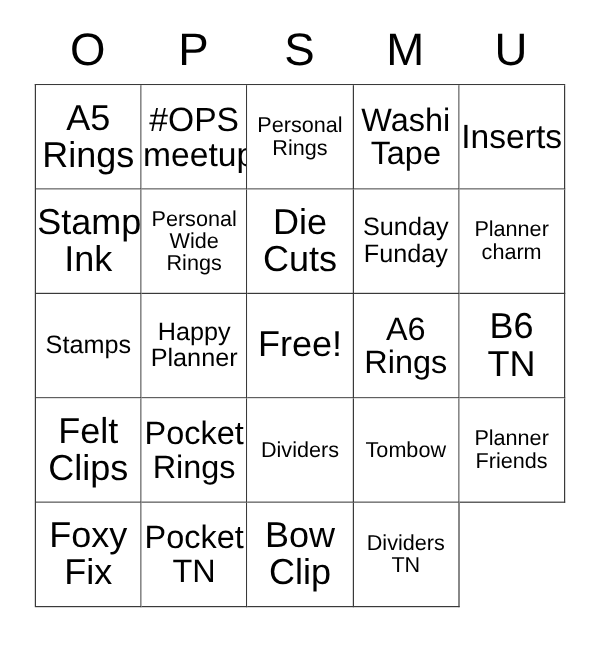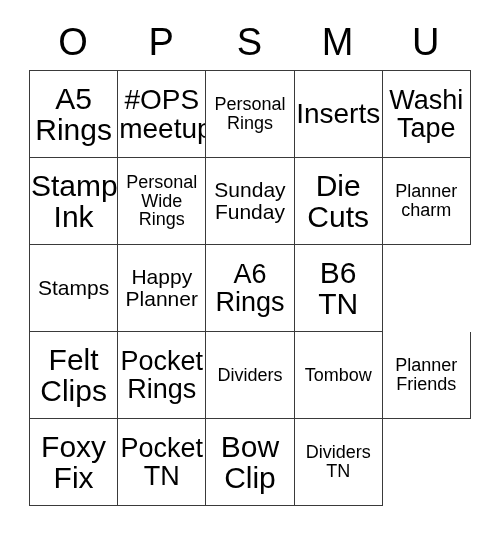--- a/index.html
+++ b/index.html
@@ -97,61 +97,64 @@
 Rings</span>
         </div>
       <div class="cell fs-l">
           <span class="cell-text">#OPS
 meetup</span>
         </div>
       <div class="cell fs-s">
           <span class="cell-text">Personal
 Rings</span>
         </div>
+      <div class="cell fs-xl">
+          <span class="cell-text">Washi
+Tape</span>
+        </div>
       <div class="cell fs-l">
           <span class="cell-text">Inserts</span>
         </div>
-      <div class="cell fs-xl">
-          <span class="cell-text">Washi
-Tape</span>
-        </div>
     </div>
 
     <div class="grid-row">
       <div class="cell fs-xxl">
           <span class="cell-text">Stamp
 Ink</span>
         </div>
       <div class="cell fs-s">
           <span class="cell-text">Personal
 Wide
 Rings</span>
+        </div>
+      <div class="cell fs-xxl">
+          <span class="cell-text">Die
+Cuts</span>
         </div>
       <div class="cell fs-m">
           <span class="cell-text">Sunday
 Funday</span>
         </div>
-      <div class="cell fs-xxl">
-          <span class="cell-text">Die
-Cuts</span>
-        </div>
       <div class="cell fs-s">
           <span class="cell-text">Planner
 charm</span>
         </div>
     </div>
 
     <div class="grid-row">
       <div class="cell fs-m">
           <span class="cell-text">Stamps</span>
         </div>
       <div class="cell fs-m">
           <span class="cell-text">Happy
 Planner</span>
         </div>
+      <div class="cell fs-xxl">
+          <span class="cell-text">Free!</span>
+        </div>
       <div class="cell fs-xl">
           <span class="cell-text">A6
 Rings</span>
         </div>
       <div class="cell fs-xxl">
           <span class="cell-text">B6
 TN</span>
         </div>
     </div>
 

